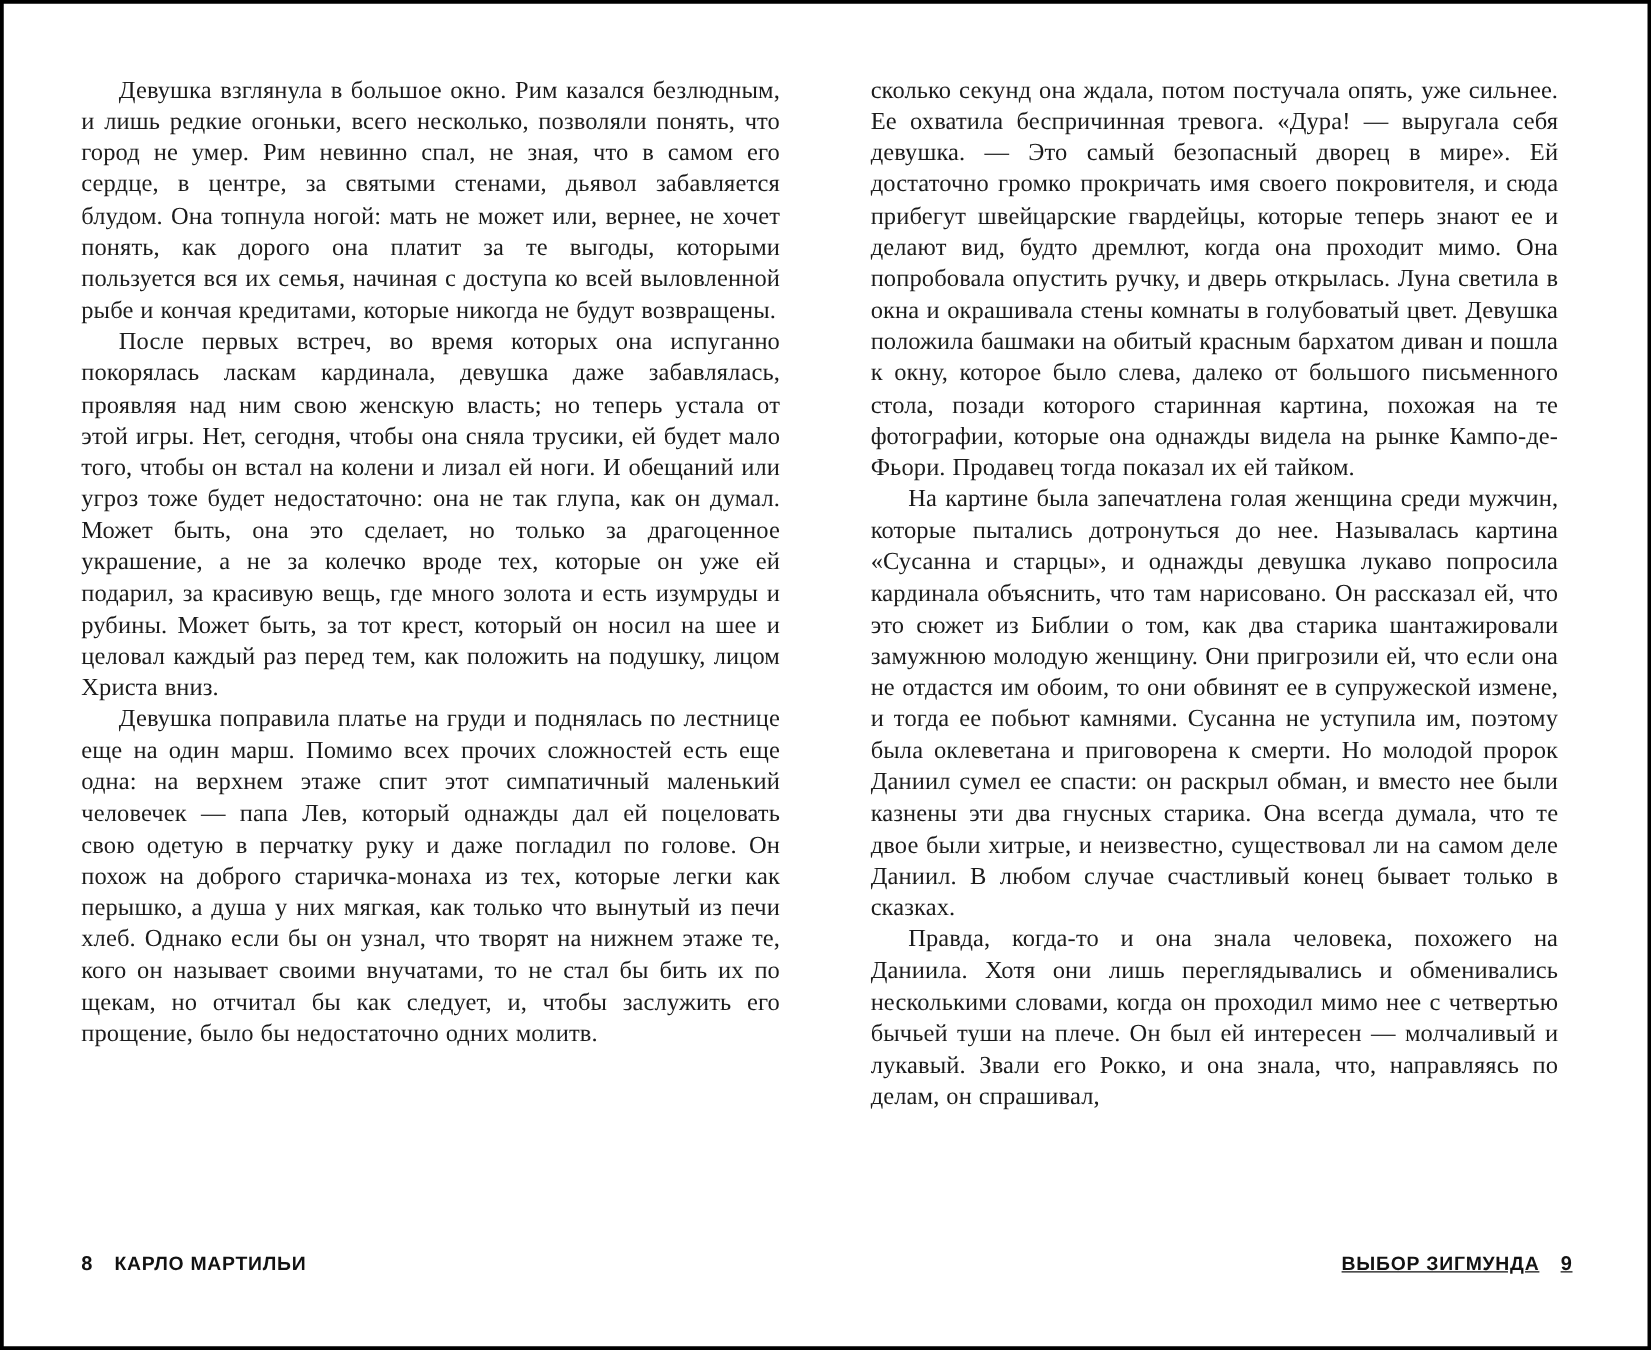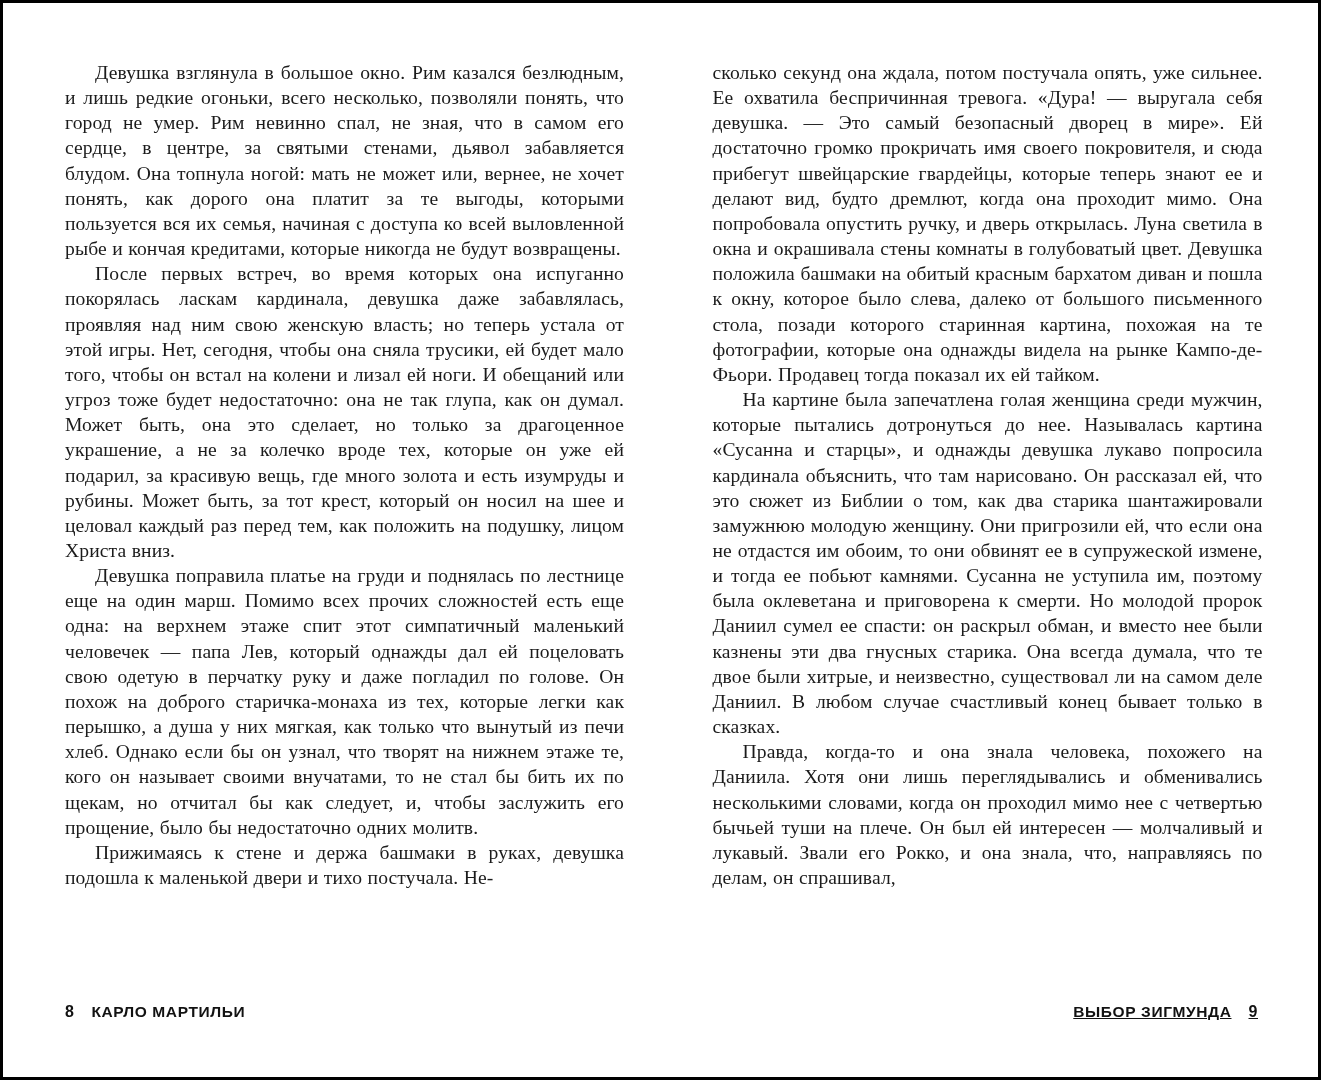--- a/index.html
+++ b/index.html
@@ -26,21 +26,21 @@
   }
   .text-block {
     position: absolute;
     top: 57px;
   }
   .page-left .text-block {
     left: 62px;
     width: 559px;
   }
   .page-right .text-block {
-    left: 52px;
+    left: 36px;
     width: 550px;
   }
   .text-block p {
     margin: 0;
     padding: 0;
     font-size: 19.6px;
     line-height: 25.15px;
     color: #1b1b1b;
     text-align: justify;
     text-indent: 30px;
@@ -77,21 +77,20 @@
 </head>
 <body>
 
 <div class="spread">
 
   <div class="page page-left">
     <div class="text-block">
       <p>Девушка взглянула в большое окно. Рим казался безлюдным, и лишь редкие огоньки, всего несколько, позволяли понять, что город не умер. Рим невинно спал, не зная, что в самом его сердце, в центре, за святыми стенами, дьявол забавляется блудом. Она топнула ногой: мать не может или, вернее, не хочет понять, как дорого она платит за те выгоды, которыми пользуется вся их семья, начиная с доступа ко всей выловленной рыбе и кончая кредитами, которые никогда не будут возвращены.</p>
       <p>После первых встреч, во время которых она испуганно покорялась ласкам кардинала, девушка даже забавлялась, проявляя над ним свою женскую власть; но теперь устала от этой игры. Нет, сегодня, чтобы она сняла трусики, ей будет мало того, чтобы он встал на колени и лизал ей ноги. И обещаний или угроз тоже будет недостаточно: она не так глупа, как он думал. Может быть, она это сделает, но только за драгоценное украшение, а не за колечко вроде тех, которые он уже ей подарил, за красивую вещь, где много золота и есть изумруды и рубины. Может быть, за тот крест, который он носил на шее и целовал каждый раз перед тем, как положить на подушку, лицом Христа вниз.</p>
       <p>Девушка поправила платье на груди и поднялась по лестнице еще на один марш. Помимо всех прочих сложностей есть еще одна: на верхнем этаже спит этот симпатичный маленький человечек — папа Лев, который однажды дал ей поцеловать свою одетую в перчатку руку и даже погладил по голове. Он похож на доброго старичка-монаха из тех, которые легки как перышко, а душа у них мягкая, как только что вынутый из печи хлеб. Однако если бы он узнал, что творят на нижнем этаже те, кого он называет своими внучатами, то не стал бы бить их по щекам, но отчитал бы как следует, и, чтобы заслужить его прощение, было бы недостаточно одних молитв.</p>
-      <p>Прижимаясь к стене и держа башмаки в руках, девушка подошла к маленькой двери и тихо постучала. Не-</p>
     </div>
     <div class="footer">
       <span class="page-number">8</span>
       <span class="running-title">КАРЛО МАРТИЛЬИ</span>
     </div>
   </div>
 
   <div class="page page-right">
     <div class="text-block">
       <p class="no-indent">сколько секунд она ждала, потом постучала опять, уже сильнее. Ее охватила беспричинная тревога. «Дура! — выругала себя девушка. — Это самый безопасный дворец в мире». Ей достаточно громко прокричать имя своего покровителя, и сюда прибегут швейцарские гвардейцы, которые теперь знают ее и делают вид, будто дремлют, когда она проходит мимо. Она попробовала опустить ручку, и дверь открылась. Луна светила в окна и окрашивала стены комнаты в голубоватый цвет. Девушка положила башмаки на обитый красным бархатом диван и пошла к окну, которое было слева, далеко от большого письменного стола, позади которого старинная картина, похожая на те фотографии, которые она однажды видела на рынке Кампо-де-Фьори. Продавец тогда показал их ей тайком.</p>

